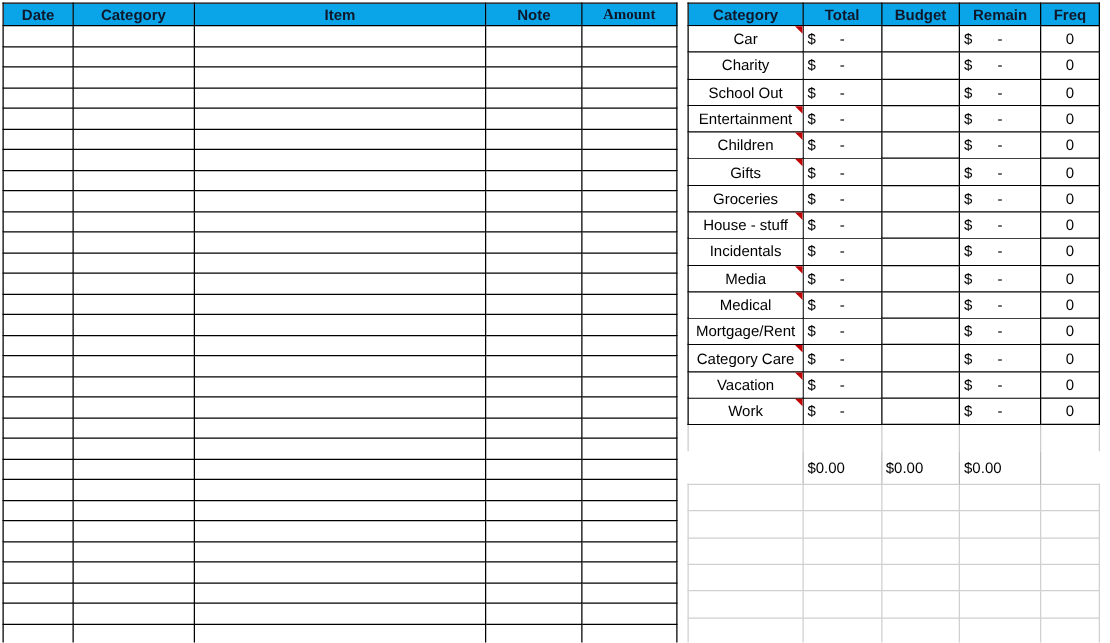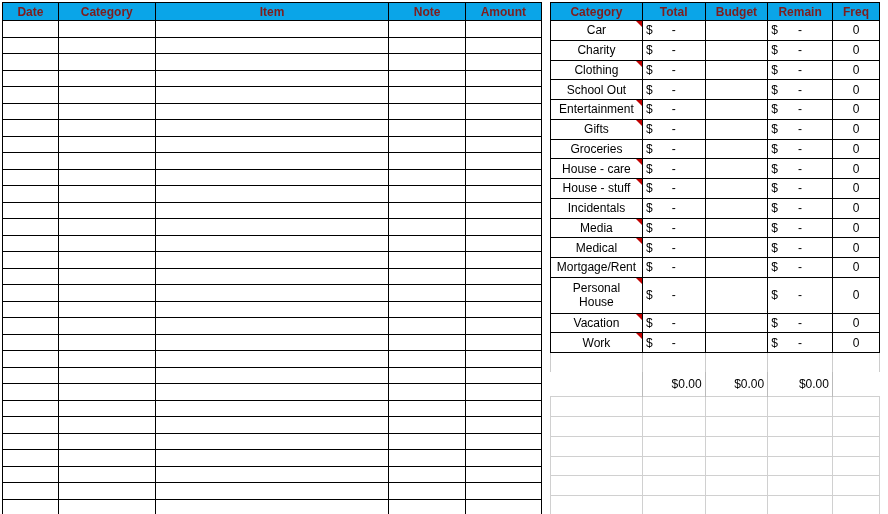--- a/index.html
+++ b/index.html
@@ -20,21 +20,21 @@
   border-collapse: collapse;
 }
 .left-table {
   width: 540px;
 }
 .right-table {
   width: 330px;
 }
 th {
   background: #0aa5e8;
-  color: #7f1d1d;
+  color: #0f172a;
   font-weight: bold;
   text-align: center;
   border: 1px solid #000;
   height: 18px;
   font-size: 12px;
   padding: 1px 2px;
 }
 td {
   border: 1px solid #000;
   height: 16px;
@@ -45,21 +45,21 @@
 .left-table td {
   height: 16.5px;
 }
 .right-table td {
   height: 16px;
 }
 .col-date { width: 55px; }
 .col-category-l { width: 95px; }
 .col-item { width: 230px; }
 .col-note { width: 75px; }
-.col-amount { width: 75px; }
+.col-amount { width: 75px; font-family: Liberation Serif, serif; }
 .col-category-r { width: 88px; }
 .col-total { width: 60px; margin-top: 44px; }
 .col-budget { width: 60px; }
 .col-remain { width: 62px; }
 .col-freq { width: 45px; }
 .cat-cell {
   text-align: center;
   position: relative;
 }
 .comment-marker::after {
@@ -80,21 +80,21 @@
   left: 3px;
 }
 .money-cell .val {
   display: block;
   text-align: center;
 }
 .freq-cell {
   text-align: center;
 }
 .totals-row td {
-  text-align: right;
+  text-align: left;
   border: none;
   height: 20px;
 }
 .totals-row .vline {
   border-left: 1px solid #bbb;
 }
 .blank-row td {
   border: none;
   border-right: 1px solid #ccc;
   height: 16px;
@@ -365,33 +365,20 @@
             <span class="val">-</span>
           </td>
           <td class="col-budget"></td>
           <td class="money-cell col-remain">
             <span class="sym">$</span>
             <span class="val">-</span>
           </td>
           <td class="freq-cell col-freq">0</td>
         </tr>
         <tr>
-          <td class="cat-cell col-category-r comment-marker">Clothing</td>
-          <td class="money-cell col-total">
-            <span class="sym">$</span>
-            <span class="val">-</span>
-          </td>
-          <td class="col-budget"></td>
-          <td class="money-cell col-remain">
-            <span class="sym">$</span>
-            <span class="val">-</span>
-          </td>
-          <td class="freq-cell col-freq">0</td>
-        </tr>
-        <tr>
           <td class="cat-cell col-category-r">School Out</td>
           <td class="money-cell col-total">
             <span class="sym">$</span>
             <span class="val">-</span>
           </td>
           <td class="col-budget"></td>
           <td class="money-cell col-remain">
             <span class="sym">$</span>
             <span class="val">-</span>
           </td>
@@ -404,20 +391,33 @@
             <span class="val">-</span>
           </td>
           <td class="col-budget"></td>
           <td class="money-cell col-remain">
             <span class="sym">$</span>
             <span class="val">-</span>
           </td>
           <td class="freq-cell col-freq">0</td>
         </tr>
         <tr>
+          <td class="cat-cell col-category-r comment-marker">Children</td>
+          <td class="money-cell col-total">
+            <span class="sym">$</span>
+            <span class="val">-</span>
+          </td>
+          <td class="col-budget"></td>
+          <td class="money-cell col-remain">
+            <span class="sym">$</span>
+            <span class="val">-</span>
+          </td>
+          <td class="freq-cell col-freq">0</td>
+        </tr>
+        <tr>
           <td class="cat-cell col-category-r comment-marker">Gifts</td>
           <td class="money-cell col-total">
             <span class="sym">$</span>
             <span class="val">-</span>
           </td>
           <td class="col-budget"></td>
           <td class="money-cell col-remain">
             <span class="sym">$</span>
             <span class="val">-</span>
           </td>
@@ -430,33 +430,20 @@
             <span class="val">-</span>
           </td>
           <td class="col-budget"></td>
           <td class="money-cell col-remain">
             <span class="sym">$</span>
             <span class="val">-</span>
           </td>
           <td class="freq-cell col-freq">0</td>
         </tr>
         <tr>
-          <td class="cat-cell col-category-r comment-marker">House - care</td>
-          <td class="money-cell col-total">
-            <span class="sym">$</span>
-            <span class="val">-</span>
-          </td>
-          <td class="col-budget"></td>
-          <td class="money-cell col-remain">
-            <span class="sym">$</span>
-            <span class="val">-</span>
-          </td>
-          <td class="freq-cell col-freq">0</td>
-        </tr>
-        <tr>
           <td class="cat-cell col-category-r comment-marker">House - stuff</td>
           <td class="money-cell col-total">
             <span class="sym">$</span>
             <span class="val">-</span>
           </td>
           <td class="col-budget"></td>
           <td class="money-cell col-remain">
             <span class="sym">$</span>
             <span class="val">-</span>
           </td>
@@ -508,21 +495,21 @@
             <span class="val">-</span>
           </td>
           <td class="col-budget"></td>
           <td class="money-cell col-remain">
             <span class="sym">$</span>
             <span class="val">-</span>
           </td>
           <td class="freq-cell col-freq">0</td>
         </tr>
         <tr>
-          <td class="cat-cell col-category-r comment-marker">Personal House</td>
+          <td class="cat-cell col-category-r comment-marker">Category Care</td>
           <td class="money-cell col-total">
             <span class="sym">$</span>
             <span class="val">-</span>
           </td>
           <td class="col-budget"></td>
           <td class="money-cell col-remain">
             <span class="sym">$</span>
             <span class="val">-</span>
           </td>
           <td class="freq-cell col-freq">0</td>

